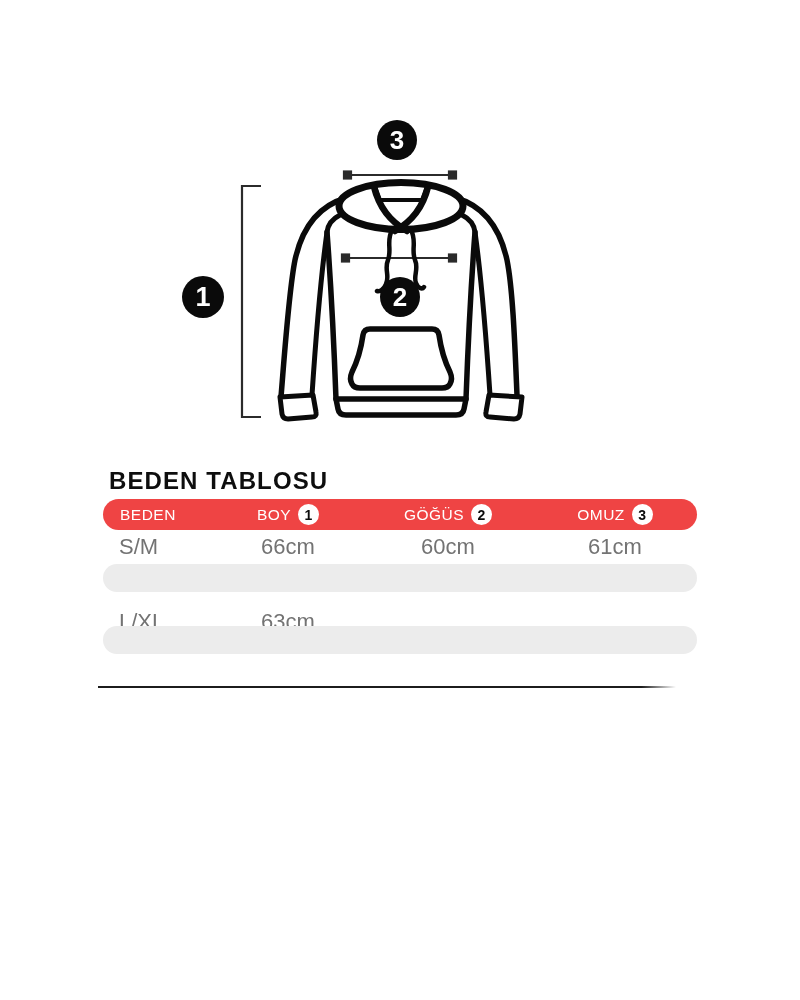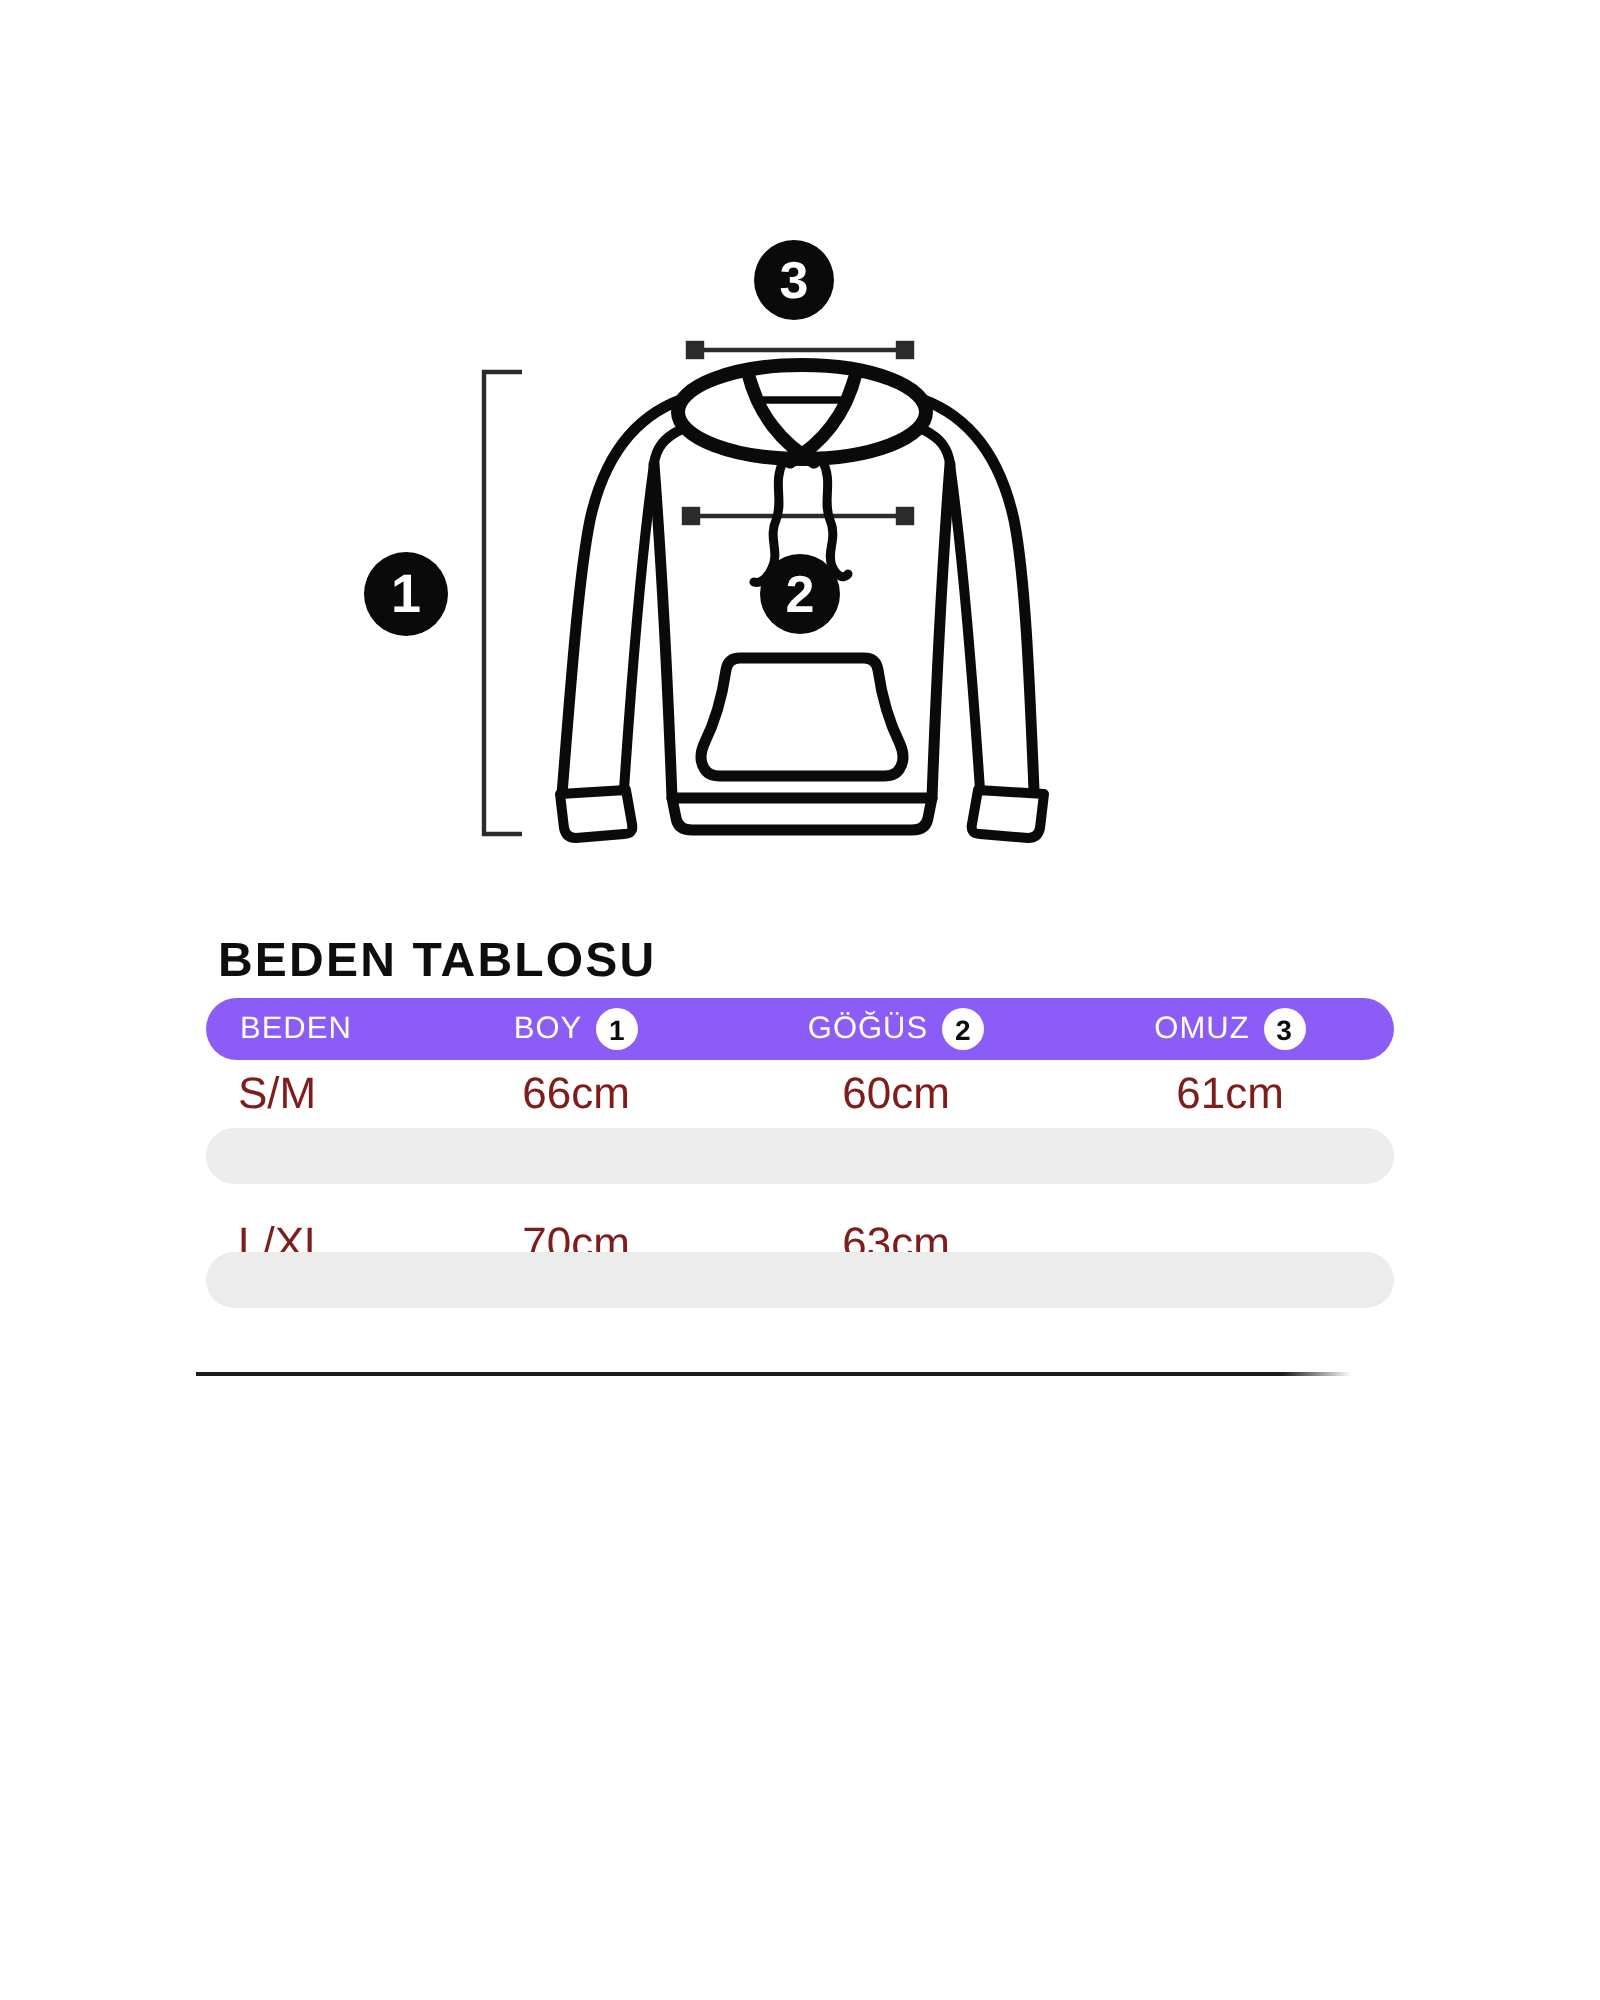--- a/index.html
+++ b/index.html
@@ -28,35 +28,35 @@
     position:absolute;left:109px;top:467px;
     font-size:24px;font-weight:700;letter-spacing:1.1px;color:#0e0e0e;
   }
   .grid-row{
     position:absolute;left:103px;width:594px;
     display:grid;grid-template-columns:110px 150px 170px 164px;
     align-items:center;
   }
   .header-pill{
     top:499px;height:31px;
-    background:#8b5cf6;border-radius:16px;
+    background:#ef4444;border-radius:16px;
     color:#ffffff;
   }
   .header-cell{
     display:flex;align-items:center;justify-content:center;gap:7px;
     font-size:15.5px;letter-spacing:.5px;font-weight:400;
   }
   .header-cell.first{justify-content:flex-start;padding-left:17px;}
   .hdr-badge{
     width:21px;height:21px;border-radius:50%;
     background:#ffffff;color:#0b0b0b;
     display:flex;align-items:center;justify-content:center;
     font-size:14px;font-weight:700;flex:0 0 auto;
   }
-  .data-row{height:34px;color:#7f1d1d;font-size:22px;}
+  .data-row{height:34px;color:#737373;font-size:22px;}
   .data-row .cell{text-align:center;}
   .data-row .cell.first{text-align:left;padding-left:16px;}
   .row-1{top:530px;}
   .row-2{top:605px;}
   .stripe{
     position:absolute;left:103px;width:594px;height:28px;
     background:#ececec;border-radius:14px;
   }
   .stripe-1{top:564px;}
   .stripe-2{top:626px;}
@@ -139,21 +139,20 @@
     <div class="cell first">S/M</div>
     <div class="cell">66cm</div>
     <div class="cell">60cm</div>
     <div class="cell">61cm</div>
   </div>
 
   <div class="stripe stripe-1"></div>
 
   <div class="grid-row data-row row-2">
     <div class="cell first">L/XL</div>
-    <div class="cell">70cm</div>
     <div class="cell">63cm</div>
   </div>
 
   <div class="stripe stripe-2"></div>
 
   <div class="divider"></div>
 
 </div>
 
 </body></html>

